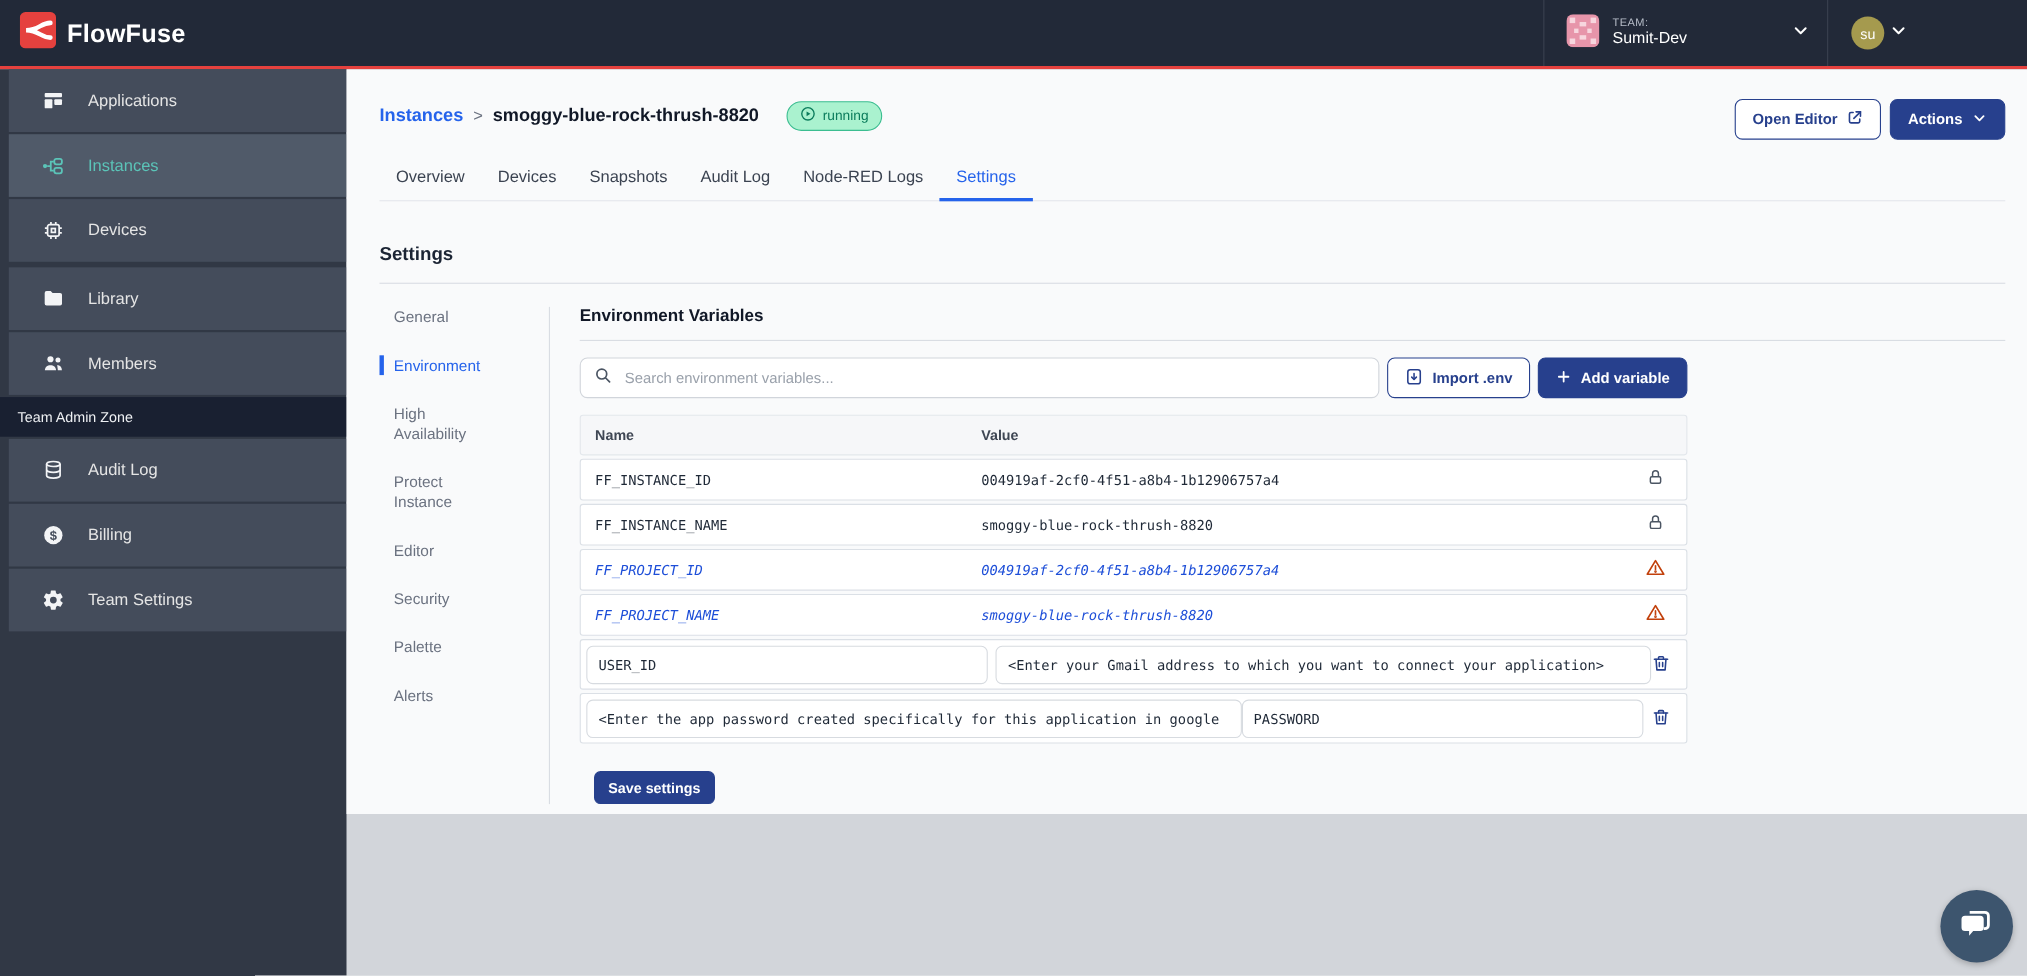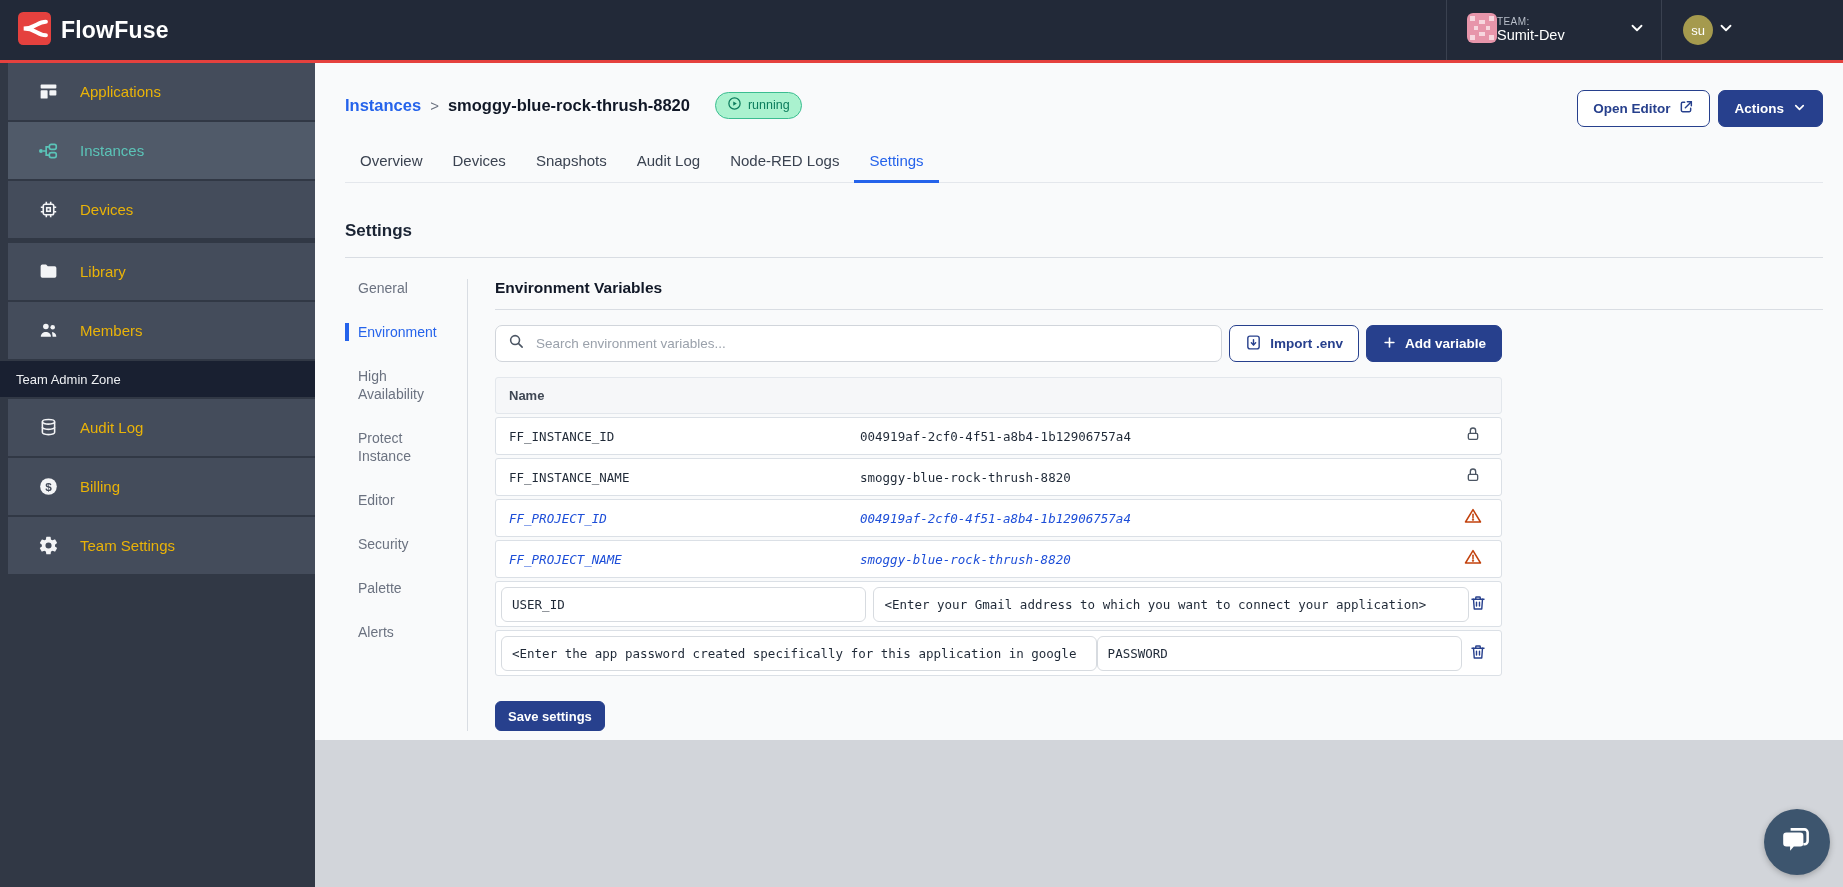--- a/index.html
+++ b/index.html
@@ -6,34 +6,34 @@
   *{box-sizing:border-box;}
   .stage{position:relative;width:1843px;height:887px;background:#d2d5da;overflow:hidden;
          font-family:"Liberation Sans",sans-serif;color:#1f2937;}
 
   
   .topbar{position:absolute;left:0;top:0;width:1843px;height:63px;background:#222938;
           border-bottom:3px solid #e5413e;display:flex;align-items:center;}
   .brand{display:flex;align-items:center;gap:10px;padding-left:18px;cursor:pointer;}
   .brand-name{color:#fff;font-size:23px;font-weight:700;letter-spacing:.2px;}
   .topbar-right{position:absolute;right:0;top:0;height:60px;display:flex;align-items:stretch;}
-  .team-select{width:216px;border-left:1px solid #3a4150;border-right:1px solid #3a4150;
-               display:flex;align-items:center;padding:0 15px 0 20px;cursor:pointer;}
+  .team-select{width:259px;border-left:1px solid #3a4150;border-right:1px solid #3a4150;
+               display:flex;align-items:center;padding:0 15px 0 20px;gap:12px;cursor:pointer;}
   .team-meta{display:flex;flex-direction:column;line-height:1.15;}
   .team-label{font-size:10px;color:#b9bfca;letter-spacing:.4px;}
   .team-name{font-size:14.5px;color:#fff;}
   .team-select .chev{margin-left:auto;}
   .user-menu{width:181px;display:flex;align-items:center;padding-left:21px;gap:4px;cursor:pointer;}
   .user-avatar{width:30px;height:30px;border-radius:50%;background:#a59a4e;color:#fff;
                display:flex;align-items:center;justify-content:center;font-size:13px;}
 
   
   .sidebar{position:absolute;left:0;top:63px;width:315px;height:824px;background:#313845;}
   .side-item{height:57px;margin:0 0 2px 8px;background:#444c5b;display:flex;align-items:center;
-             padding-left:29px;gap:21px;color:#eab308;font-size:15px;cursor:pointer;}
+             padding-left:29px;gap:21px;color:#e5e5e5;font-size:15px;cursor:pointer;}
   .side-item.selected{background:#505a69;color:#5bc4b8;}
   .side-item .sicon{width:22px;height:22px;flex:0 0 22px;display:flex;align-items:center;justify-content:center;}
   .side-group-gap{height:3px;}
   .zone-label{height:36px;background:#192031;display:flex;align-items:center;padding-left:16px;
               color:#eef0f3;font-size:13px;margin-bottom:2px;}
 
   
   .main{position:absolute;left:315px;top:63px;width:1528px;height:677px;background:#f9fafb;
         padding:27px 20px 0 30px;}
   .crumb-row{display:flex;align-items:center;gap:9px;height:30px;}
@@ -51,21 +51,21 @@
   .btn-navy{background:#27408d;border:1px solid #27408d;color:#fff;}
 
   .tabs{display:flex;margin-top:22px;border-bottom:1px solid #e4e7ec;}
   .tab{padding:10px 15px 11px;font-size:15px;color:#3b4351;border-bottom:3px solid transparent;
        margin-bottom:-1px;cursor:pointer;}
   .tab.active{color:#2563eb;border-bottom-color:#2563eb;}
 
   .settings-section{margin-top:38px;}
   .settings-title{font-size:17px;font-weight:700;color:#1b2434;margin:0 0 16px 0;}
   .hr{border:none;border-top:1px solid #d9dde3;margin:0;}
-  .settings-body{display:flex;margin-top:21px;}
+  .settings-body{display:flex;margin-top:21px;gap:32px;}
   .settings-nav{width:122px;flex:0 0 122px;display:flex;flex-direction:column;}
   .snav-item{border-left:4px solid transparent;padding-left:9px;font-size:14px;color:#6b7280;
              margin-bottom:26px;line-height:18px;max-width:104px;cursor:pointer;}
   .snav-item.active{border-left-color:#2563eb;color:#2563eb;}
   .env-panel{flex:1;border-left:1px solid #d9dde3;padding-left:27px;min-height:447px;}
   .panel-title{font-size:15.5px;font-weight:700;color:#111827;margin:0 0 12px 0;}
 
   .controls-row{display:flex;margin-top:15px;width:1007px;gap:7px;}
   .search-box{flex:1;height:37px;background:#fff;border:1px solid #d1d5db;border-radius:7px;
               display:flex;align-items:center;padding:0 12px;gap:9px;}
@@ -82,21 +82,21 @@
   .td{padding-left:13px;overflow:hidden;white-space:nowrap;}
   .mono{font-family:"DejaVu Sans Mono",monospace;font-size:12.5px;color:#1f2937;}
   .env-row.deprecated .mono{color:#1d4ed8;font-style:italic;}
   .icon-col{display:flex;justify-content:center;padding-left:0;}
   .env-row.tall{display:flex;height:46px;padding:0 14px 0 5px;}
   .env-input{height:35px;border:1px solid #d7dbe0;border-radius:6px;padding:0 10px;outline:none;background:#fff;}
   .name-input{width:380px;margin-right:7px;}
   .value-input{width:620px;}
   .icon-btn{margin-left:auto;background:none;border:none;padding:0;cursor:pointer;display:flex;align-items:center;}
 
-  .save-row{margin-top:25px;}
+  .save-row{margin-top:25px;margin-left:13px;}
   .btn-save{height:30px;border-radius:6px;font-size:13px;padding:0 12px;}
 
   .chat-fab{position:absolute;right:13px;bottom:12px;width:66px;height:66px;border-radius:50%;
             background:#3d556e;display:flex;align-items:center;justify-content:center;cursor:pointer;
             box-shadow:0 2px 6px rgba(0,0,0,.25);}
 </style>
 </head>
 <body>
 
 <div class="stage">
@@ -324,20 +324,21 @@
                     <path d="M12 5v14M5 12h14"></path>
                   </svg>
               </span>
               <span>Add variable</span>
             </button>
           </div>
 
           <div class="env-table">
             <div class="env-thead">
               <div class="th">Name</div>
+              <div class="th">Value</div>
               <div class="th icon-col"></div>
             </div>
 
             <div class="env-row">
               <div class="td mono">FF_INSTANCE_ID</div>
               <div class="td mono">004919af-2cf0-4f51-a8b4-1b12906757a4</div>
               <div class="td icon-col">
                   <span>
                 <svg width="16" height="16" viewBox="0 0 24 24" fill="none" stroke="#4b5563" stroke-width="2">
                       <rect x="5" y="11" width="14" height="9" rx="2"></rect>

